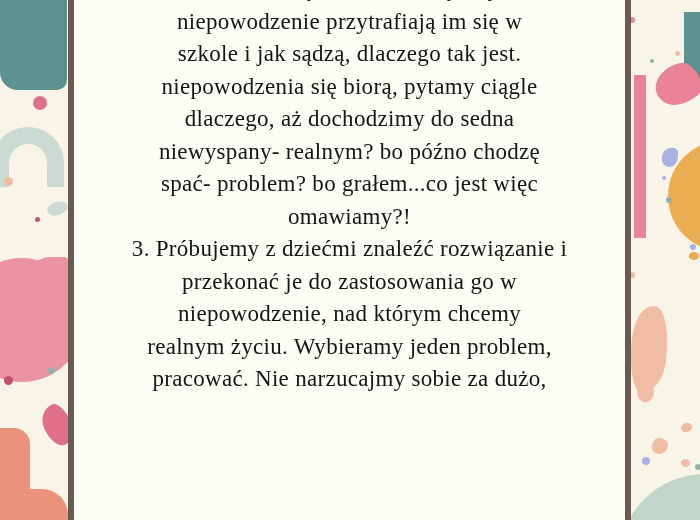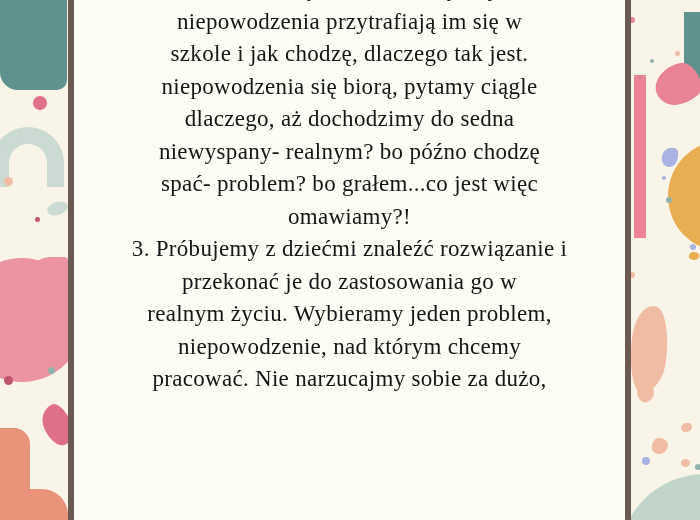--- a/index.html
+++ b/index.html
@@ -86,31 +86,31 @@
     <div class="shp l-heart"></div>
     <div class="shp l-salmoncol"></div>
     <div class="shp l-salmonbase"></div>
   </div>
 
   <div class="bar left"></div>
 
   <div class="panel">
     <div class="text-block">
         <div class="line">1. Rozmawiamy z dziećmi o tym, jakie</div>
-        <div class="line">niepowodzenia przytrafiają im się w</div>
-        <div class="line">szkole i jak chodzę, dlaczego tak jest.</div>
+        <div class="line">niepowodzenie przytrafiają im się w</div>
+        <div class="line">szkole i jak sądzą, dlaczego tak jest.</div>
         <div class="line">niepowodzenia się biorą, pytamy ciągle</div>
         <div class="line">dlaczego, aż dochodzimy do sedna</div>
         <div class="line">niewyspany- realnym? bo późno chodzę</div>
         <div class="line">spać- problem? bo grałem...co jest więc</div>
         <div class="line">omawiamy?!</div>
         <div class="line">3. Próbujemy z dziećmi znaleźć rozwiązanie i</div>
         <div class="line">przekonać je do zastosowania go w</div>
+        <div class="line">niepowodzenie, nad którym chcemy</div>
         <div class="line">realnym życiu. Wybieramy jeden problem,</div>
-        <div class="line">niepowodzenie, nad którym chcemy</div>
         <div class="line">pracować. Nie narzucajmy sobie za dużo,</div>
       </div>
   </div>
 
   <div class="bar right"></div>
 
   <div class="strip right">
     <div class="shp r-teal"></div>
     <div class="shp r-pinkmicro"></div>
     <div class="shp r-peachmicro"></div>

